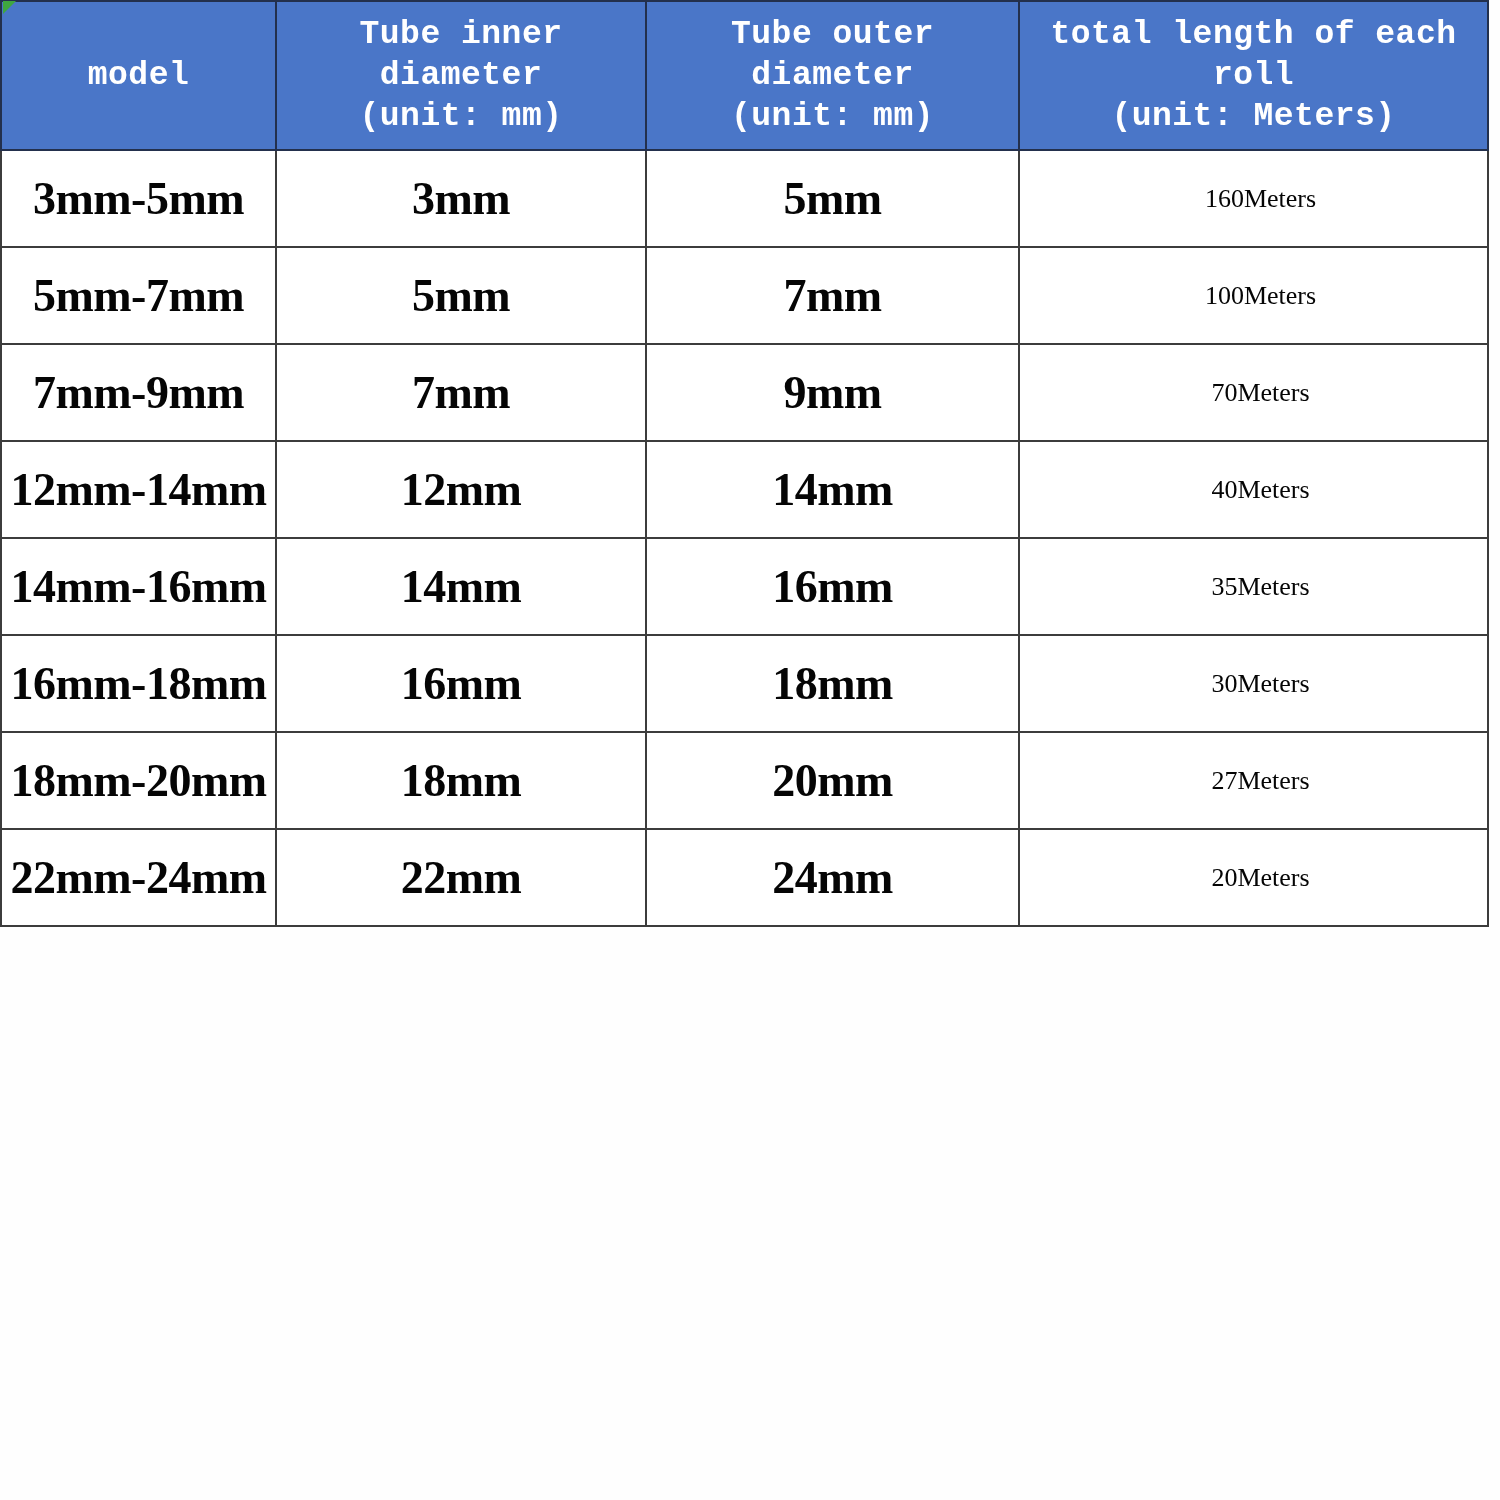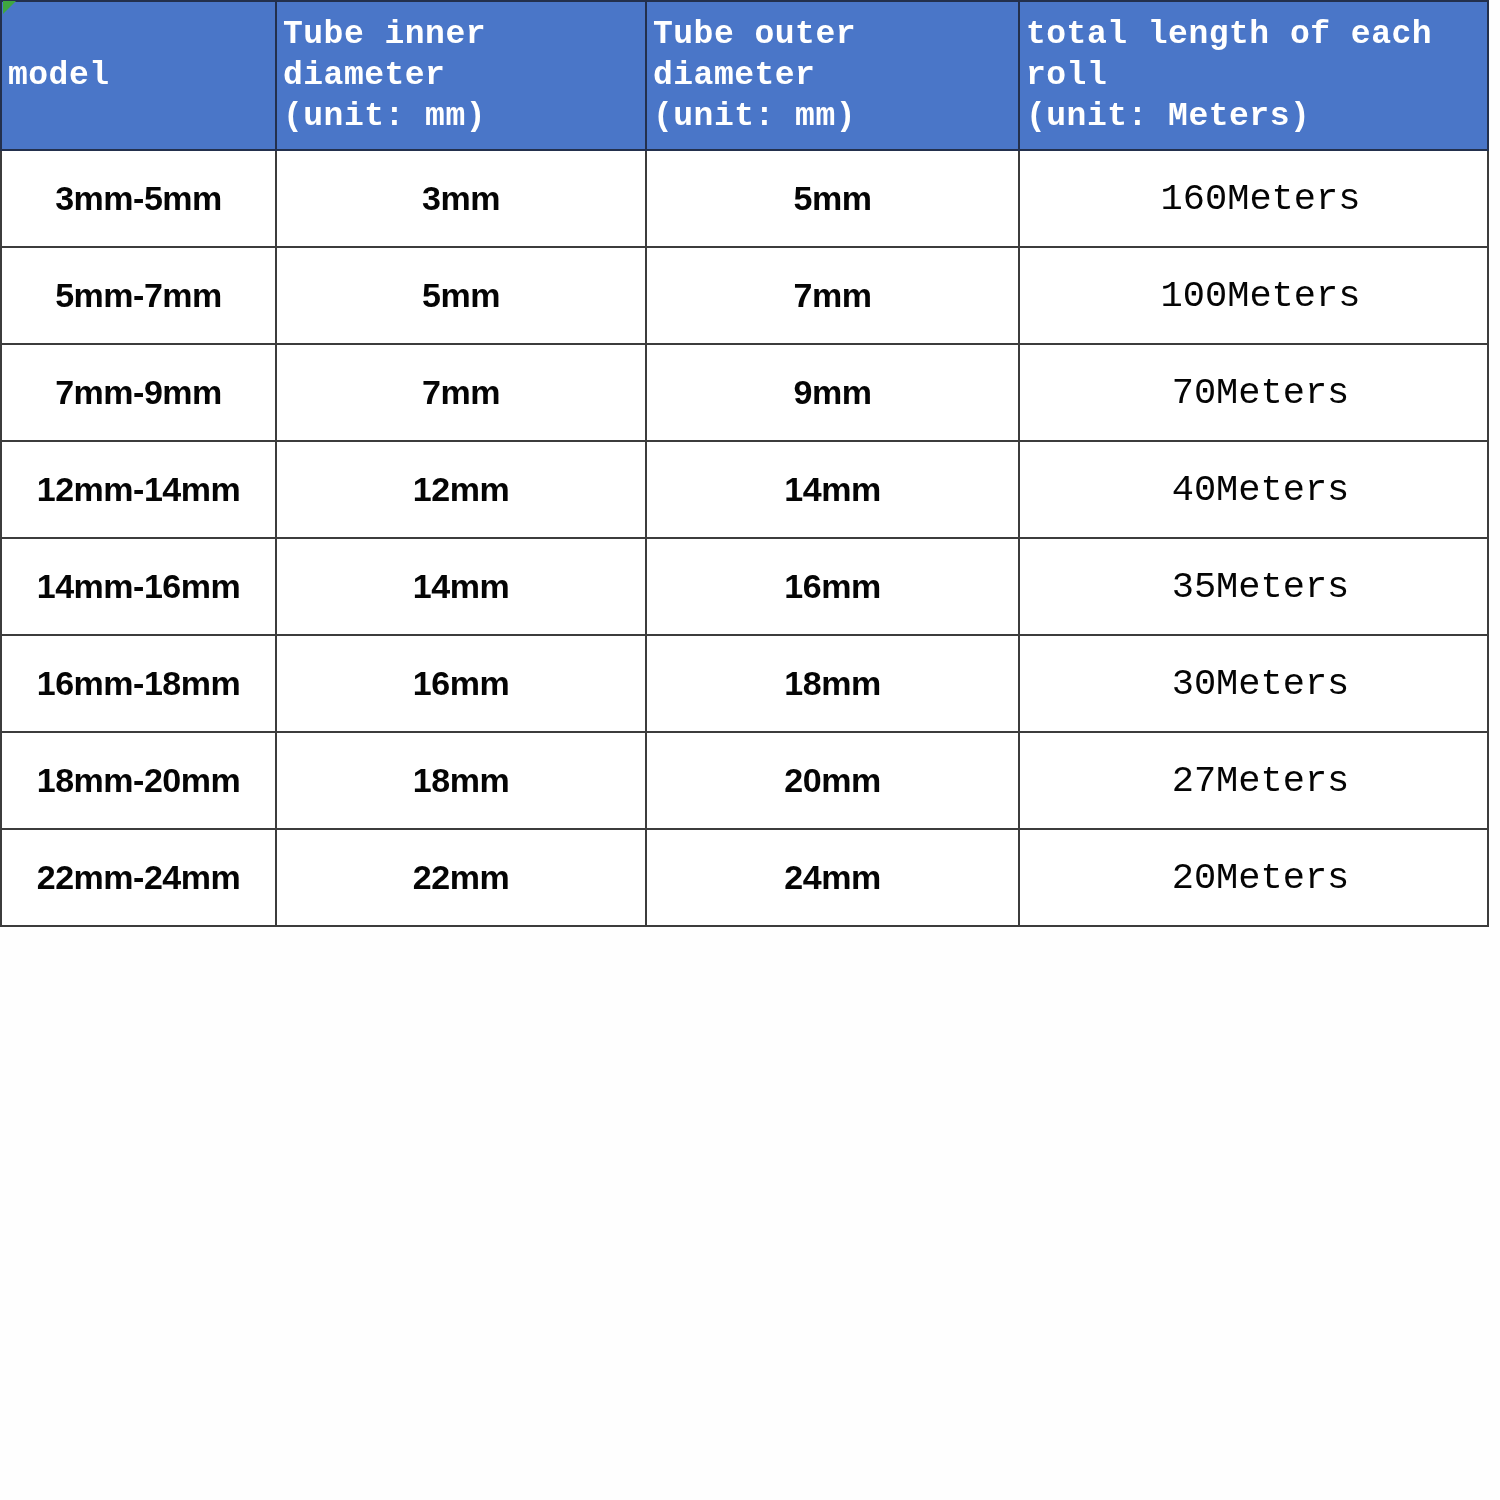--- a/index.html
+++ b/index.html
@@ -39,48 +39,48 @@
     background: #4a76c8;
     color: #ffffff;
     height: 147px;
     padding: 0 6px;
     border: 2px solid #23304d;
     font-family: "Liberation Mono", "DejaVu Sans Mono", monospace;
     font-weight: bold;
     font-size: 33px;
     line-height: 1.25;
     letter-spacing: 0.5px;
-    text-align: left;
+    text-align: center;
     vertical-align: middle;
     white-space: pre-line;
   }
 
   tbody td {
     height: 95px;
     border: 2px solid #3c3c3c;
     text-align: center;
     vertical-align: middle;
     color: #050505;
     background: #ffffff;
     padding: 0 4px;
   }
 
   
   td.cell-bold {
-    font-family: Liberation Sans, sans-serif;
+    font-family: Liberation Serif, serif;
     font-weight: bold;
-    font-size: 34px;
+    font-size: 46px;
     letter-spacing: -0.5px;
   }
 
   
   td.cell-mono {
-    font-family: Liberation Mono, monospace;
+    font-family: Liberation Serif, serif;
     font-weight: normal;
-    font-size: 37px;
+    font-size: 26px;
     letter-spacing: 0px;
     padding-left: 18px;
   }
 
   
   .corner-marker {
     position: absolute;
     left: 3px;
     top: 1px;
     width: 14px;

